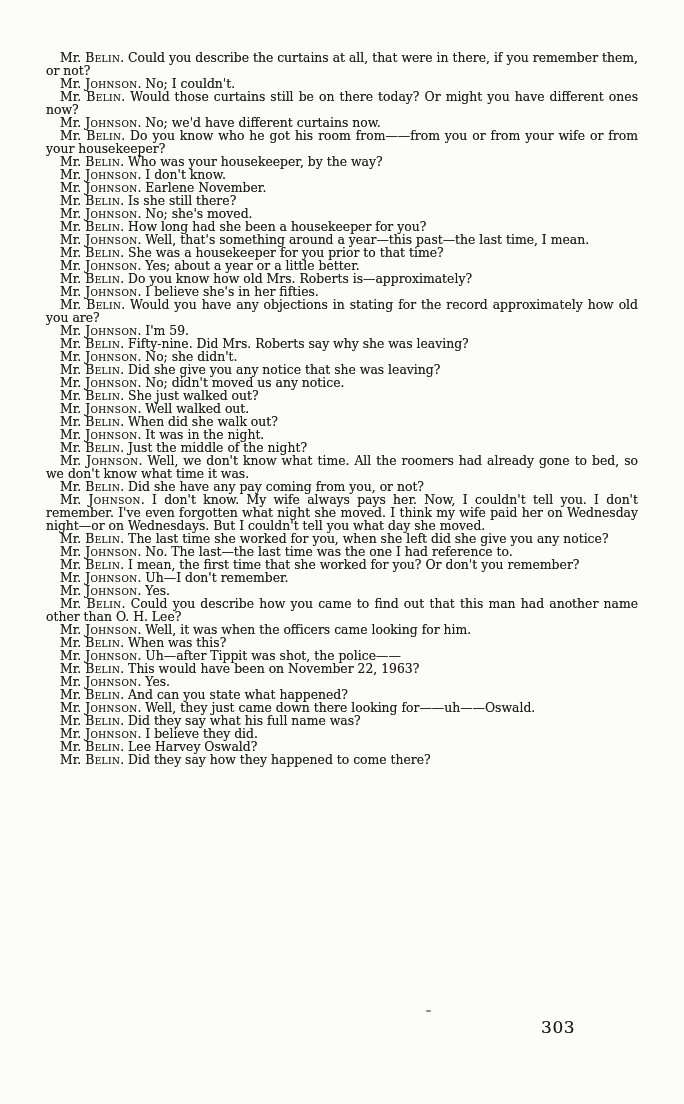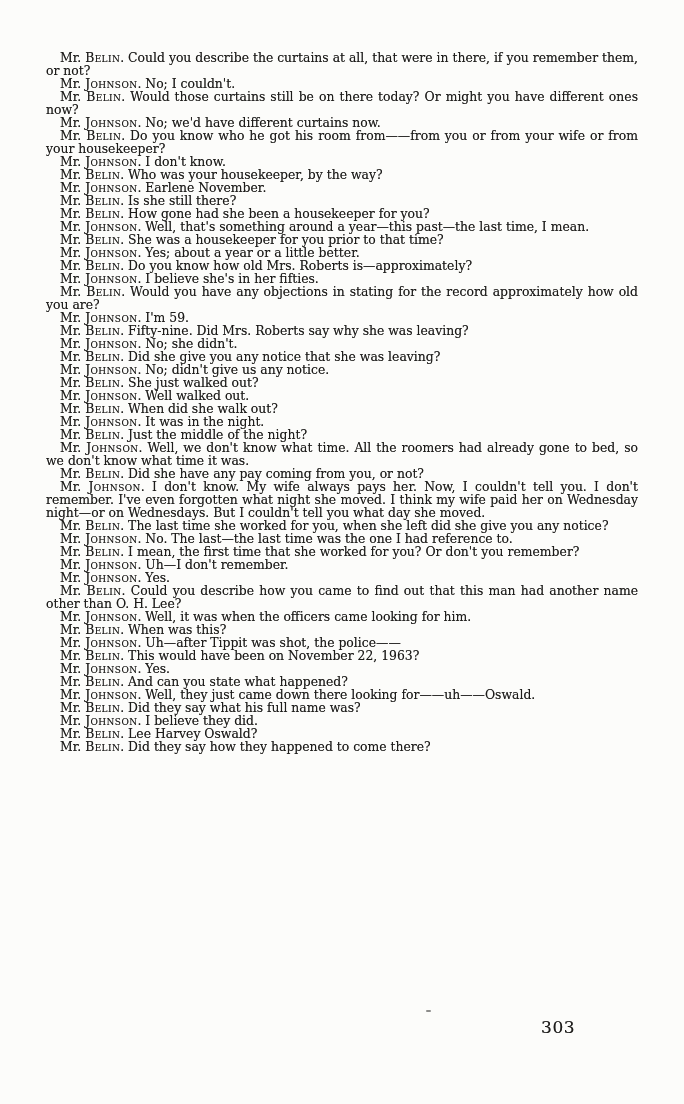--- a/index.html
+++ b/index.html
@@ -59,36 +59,37 @@
 </head>
 <body>
 
 <div class="page">
   <div class="transcript" id="transcript">
       <p><span class="speaker-prefix">Mr. </span><span class="speaker-name">Belin</span><span class="dialogue-text">. Could you describe the curtains at all, that were in there, if you remember them, or not?</span></p>
       <p><span class="speaker-prefix">Mr. </span><span class="speaker-name">Johnson</span><span class="dialogue-text">. No; I couldn't.</span></p>
       <p><span class="speaker-prefix">Mr. </span><span class="speaker-name">Belin</span><span class="dialogue-text">. Would those curtains still be on there today?  Or might you have different ones now?</span></p>
       <p><span class="speaker-prefix">Mr. </span><span class="speaker-name">Johnson</span><span class="dialogue-text">. No; we'd have different curtains now.</span></p>
       <p><span class="speaker-prefix">Mr. </span><span class="speaker-name">Belin</span><span class="dialogue-text">. Do you know who he got his room from——from you or from your wife or from your housekeeper?</span></p>
+      <p><span class="speaker-prefix">Mr. </span><span class="speaker-name">Belin</span><span class="dialogue-text">. Who was your housekeeper, by the way?</span></p>
       <p><span class="speaker-prefix">Mr. </span><span class="speaker-name">Johnson</span><span class="dialogue-text">. I don't know.</span></p>
-      <p><span class="speaker-prefix">Mr. </span><span class="speaker-name">Belin</span><span class="dialogue-text">. Who was your housekeeper, by the way?</span></p>
       <p><span class="speaker-prefix">Mr. </span><span class="speaker-name">Johnson</span><span class="dialogue-text">. Earlene November.</span></p>
       <p><span class="speaker-prefix">Mr. </span><span class="speaker-name">Belin</span><span class="dialogue-text">. Is she still there?</span></p>
-      <p><span class="speaker-prefix">Mr. </span><span class="speaker-name">Belin</span><span class="dialogue-text">. How gone had she been a housekeeper for you?</span></p>
+      <p><span class="speaker-prefix">Mr. </span><span class="speaker-name">Johnson</span><span class="dialogue-text">. No; she's moved.</span></p>
+      <p><span class="speaker-prefix">Mr. </span><span class="speaker-name">Belin</span><span class="dialogue-text">. How long had she been a housekeeper for you?</span></p>
       <p><span class="speaker-prefix">Mr. </span><span class="speaker-name">Johnson</span><span class="dialogue-text">. Well, that's something around a year—this past—the last time, I mean.</span></p>
       <p><span class="speaker-prefix">Mr. </span><span class="speaker-name">Belin</span><span class="dialogue-text">. She was a housekeeper for you prior to that time?</span></p>
       <p><span class="speaker-prefix">Mr. </span><span class="speaker-name">Johnson</span><span class="dialogue-text">. Yes; about a year or a little better.</span></p>
       <p><span class="speaker-prefix">Mr. </span><span class="speaker-name">Belin</span><span class="dialogue-text">. Do you know how old Mrs. Roberts is—approximately?</span></p>
       <p><span class="speaker-prefix">Mr. </span><span class="speaker-name">Johnson</span><span class="dialogue-text">. I believe she's in her fifties.</span></p>
       <p><span class="speaker-prefix">Mr. </span><span class="speaker-name">Belin</span><span class="dialogue-text">. Would you have any objections in stating for the record approximately how old you are?</span></p>
       <p><span class="speaker-prefix">Mr. </span><span class="speaker-name">Johnson</span><span class="dialogue-text">. I'm 59.</span></p>
       <p><span class="speaker-prefix">Mr. </span><span class="speaker-name">Belin</span><span class="dialogue-text">. Fifty-nine.  Did Mrs. Roberts say why she was leaving?</span></p>
       <p><span class="speaker-prefix">Mr. </span><span class="speaker-name">Johnson</span><span class="dialogue-text">. No; she didn't.</span></p>
       <p><span class="speaker-prefix">Mr. </span><span class="speaker-name">Belin</span><span class="dialogue-text">. Did she give you any notice that she was leaving?</span></p>
-      <p><span class="speaker-prefix">Mr. </span><span class="speaker-name">Johnson</span><span class="dialogue-text">. No; didn't give us any notice.</span></p>
+      <p><span class="speaker-prefix">Mr. </span><span class="speaker-name">Johnson</span><span class="dialogue-text">. No; didn't moved us any notice.</span></p>
       <p><span class="speaker-prefix">Mr. </span><span class="speaker-name">Belin</span><span class="dialogue-text">. She just walked out?</span></p>
       <p><span class="speaker-prefix">Mr. </span><span class="speaker-name">Johnson</span><span class="dialogue-text">. Well walked out.</span></p>
       <p><span class="speaker-prefix">Mr. </span><span class="speaker-name">Belin</span><span class="dialogue-text">. When did she walk out?</span></p>
       <p><span class="speaker-prefix">Mr. </span><span class="speaker-name">Johnson</span><span class="dialogue-text">. It was in the night.</span></p>
       <p><span class="speaker-prefix">Mr. </span><span class="speaker-name">Belin</span><span class="dialogue-text">. Just the middle of the night?</span></p>
       <p><span class="speaker-prefix">Mr. </span><span class="speaker-name">Johnson</span><span class="dialogue-text">. Well, we don't know what time.  All the roomers had already gone to bed, so we don't know what time it was.</span></p>
       <p><span class="speaker-prefix">Mr. </span><span class="speaker-name">Belin</span><span class="dialogue-text">. Did she have any pay coming from you, or not?</span></p>
       <p><span class="speaker-prefix">Mr. </span><span class="speaker-name">Johnson</span><span class="dialogue-text">. I don't know.  My wife always pays her.  Now, I couldn't tell you.  I don't remember.  I've even forgotten what night she moved.  I think my wife paid her on Wednesday night—or on Wednesdays.  But I couldn't tell you what day she moved.</span></p>
       <p><span class="speaker-prefix">Mr. </span><span class="speaker-name">Belin</span><span class="dialogue-text">. The last time she worked for you, when she left did she give you any notice?</span></p>
       <p><span class="speaker-prefix">Mr. </span><span class="speaker-name">Johnson</span><span class="dialogue-text">. No.  The last—the last time was the one I had reference to.</span></p>

